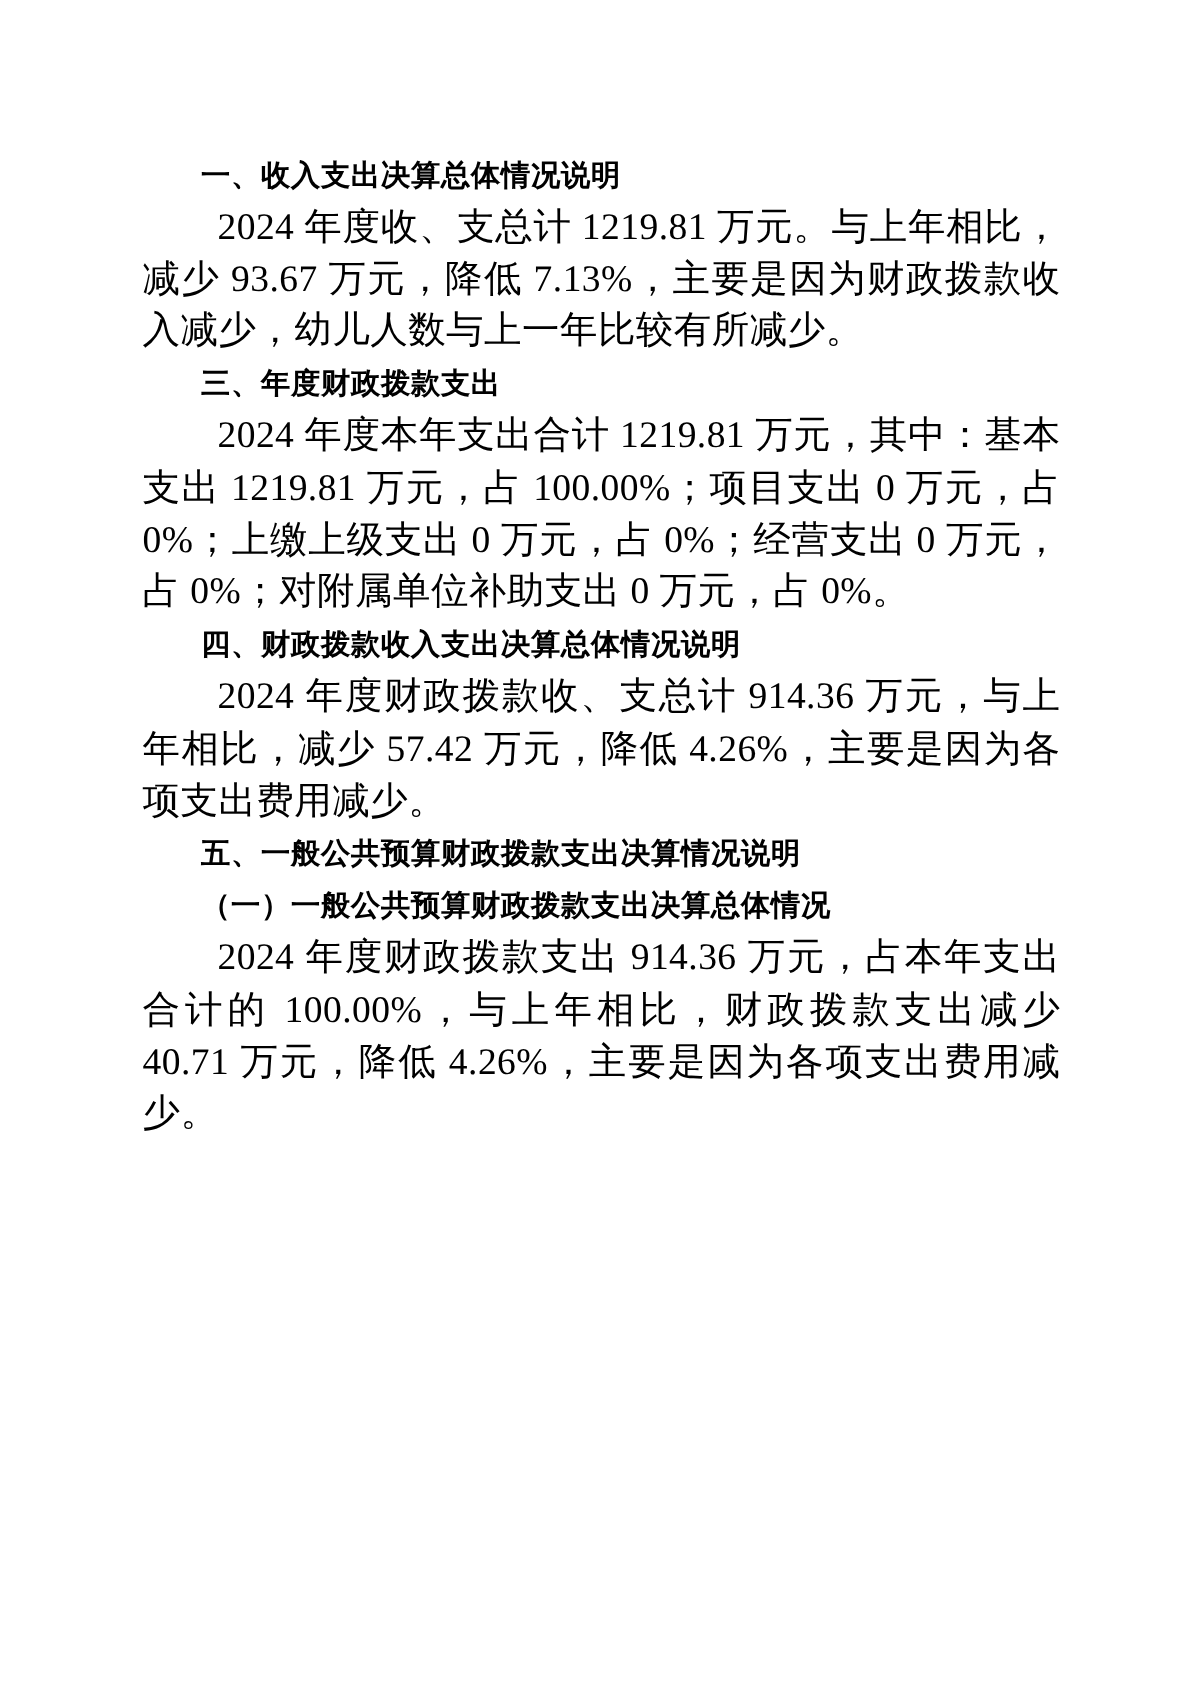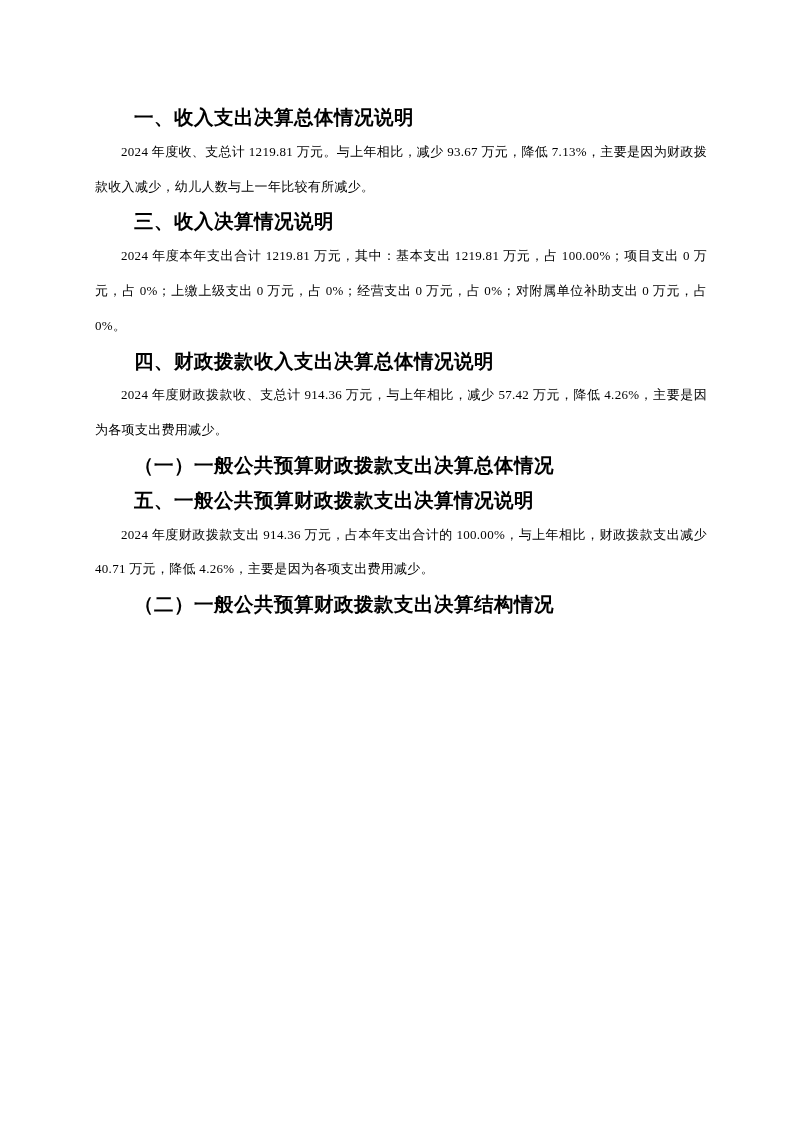--- a/index.html
+++ b/index.html
@@ -32,46 +32,45 @@
     font-size: 19.5px;
     line-height: 34.8px;
     text-indent: 2em;
     text-align: left;
     letter-spacing: 0.5px;
     white-space: nowrap;
   }
   .doc-paragraph {
     margin: 0;
     font-family: "Liberation Serif", "DejaVu Serif", serif;
-    font-size: 13px;
+    font-size: 25px;
     line-height: 34.8px;
     text-indent: 2em;
     text-align: justify;
     text-justify: inter-ideograph;
     letter-spacing: 0.3px;
   }
 </style>
 </head>
 <body>
 
 <div class="page">
   <div class="content">
 
     <h2 class="doc-heading">一、收入支出决算总体情况说明</h2>
     <p class="doc-paragraph">2024 年度收、支总计 1219.81 万元。与上年相比，减少 93.67 万元，降低 7.13%，主要是因为财政拨款收入减少，幼儿人数与上一年比较有所减少。</p>
 
 
-    <h2 class="doc-heading">三、收入决算情况说明</h2>
+    <h2 class="doc-heading">三、年度财政拨款支出</h2>
     <p class="doc-paragraph">2024 年度本年支出合计 1219.81 万元，其中：基本支出 1219.81 万元，占 100.00%；项目支出 0 万元，占 0%；上缴上级支出 0 万元，占 0%；经营支出 0 万元，占 0%；对附属单位补助支出 0 万元，占 0%。</p>
 
     <h2 class="doc-heading">四、财政拨款收入支出决算总体情况说明</h2>
     <p class="doc-paragraph">2024 年度财政拨款收、支总计 914.36 万元，与上年相比，减少 57.42 万元，降低 4.26%，主要是因为各项支出费用减少。</p>
 
+    <h2 class="doc-heading">五、一般公共预算财政拨款支出决算情况说明</h2>
+
     <h2 class="doc-heading">（一）一般公共预算财政拨款支出决算总体情况</h2>
-
-    <h2 class="doc-heading">五、一般公共预算财政拨款支出决算情况说明</h2>
     <p class="doc-paragraph">2024 年度财政拨款支出 914.36 万元，占本年支出合计的 100.00%，与上年相比，财政拨款支出减少 40.71 万元，降低 4.26%，主要是因为各项支出费用减少。</p>
 
-    <h2 class="doc-heading">（二）一般公共预算财政拨款支出决算结构情况</h2>
 
 
   </div>
 </div>
 
 </body></html>

